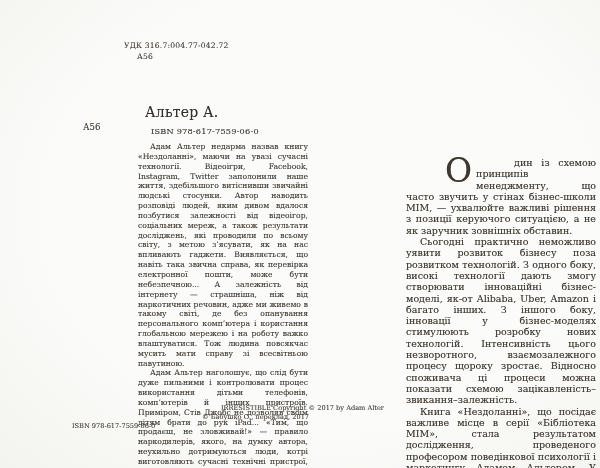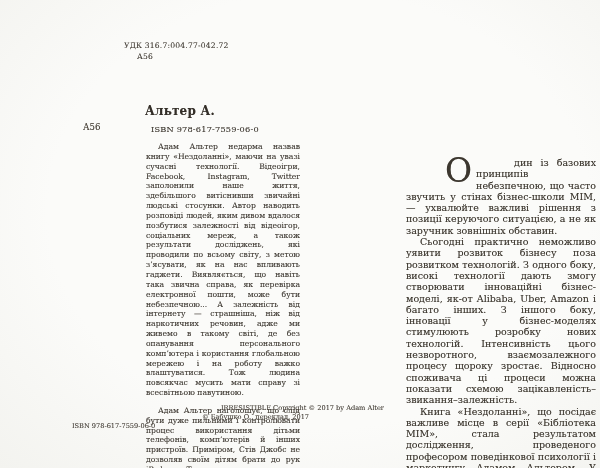--- a/index.html
+++ b/index.html
@@ -24,32 +24,32 @@
   }
   .udc-top .code2{margin-left:13px;}
   .margin-code{
     position:absolute;left:45px;top:122px;
     font-size:8.6px;color:#474138;
   }
   .biblio-block{
     position:absolute;left:62px;top:104px;width:208px;
   }
   .author{
-    font-weight:bold;font-size:12px;color:#332e28;
+    font-weight:normal;font-size:14px;color:#332e28;
     margin:0 0 3px 7px;letter-spacing:.2px;
   }
   .biblio{
     margin:0;font-size:8.3px;line-height:11.4px;
     text-align:justify;text-indent:11px;color:#413c35;
   }
   .isbn-mid{
     font-size:8.2px;margin:6px 0 6px 13px;color:#413c35;letter-spacing:.2px;
   }
   .annot{
-    margin:8px;font-size:7.65px;line-height:9.85px;
+    margin:0;font-size:7.65px;line-height:9.85px;
     text-align:justify;text-indent:12px;color:#45403a;
   }
   .copyright{
     position:absolute;left:126px;top:404px;
     font-size:6.6px;line-height:9.2px;color:#4a453e;white-space:nowrap;
   }
   .copyright .c1{margin-left:19px;}
   .isbn-bottom{
     position:absolute;left:34px;top:422px;
     font-size:6.6px;color:#4a453e;white-space:nowrap;
@@ -99,21 +99,21 @@
       <div class="c1">IRRESISTIBLE Copyright © 2017 by Adam Alter</div>
       <div>© Бабушко О., переклад, 2017</div>
     </div>
 
     <div class="isbn-bottom">ISBN 978-617-7559-06-0</div>
   </div>
 
   <div class="page right">
     <div class="text-block">
       <p class="lead">
-        <span class="dropcap">О</span><span>дин із базових принципів небезпечною, що часто звучить у стінах бізнес-школи МІМ, — ухвалюйте важливі рішення з позиції керуючого ситуацією, а не як заручник зовнішніх обставин.</span>
+        <span class="dropcap">О</span><span>дин із схемою принципів менеджменту, що часто звучить у стінах бізнес-школи МІМ, — ухвалюйте важливі рішення з позиції керуючого ситуацією, а не як заручник зовнішніх обставин.</span>
       </p>
       <p class="indent">Сьогодні практично неможливо уявити розвиток бізнесу поза розвитком технологій. З одного боку, високі технології дають змогу створювати інноваційні бізнес-моделі, як-от Alibaba, Uber, Amazon і багато інших. З іншого боку, інновації у бізнес-моделях стимулюють розробку нових технологій. Інтенсивність цього незворотного, взаємозалежного процесу щороку зростає. Відносно споживача ці процеси можна показати схемою зацікавленість–звикання–залежність.</p>
       <p class="indent">Книга «Нездоланні», що посідає важливе місце в серії «Бібліотека МІМ», стала результатом дослідження, проведеного професором поведінкової психології і маркетингу Адамом Альтером. У книзі автор розглядає сутність проблем поведінкової залежності, навчає контролювати і раціонально використовувати свій час і фінанси, будувати не тільки віртуальні, але й реальні відносини.</p>
 
     </div>
   </div>
 
 </div>
 
 </body></html>

